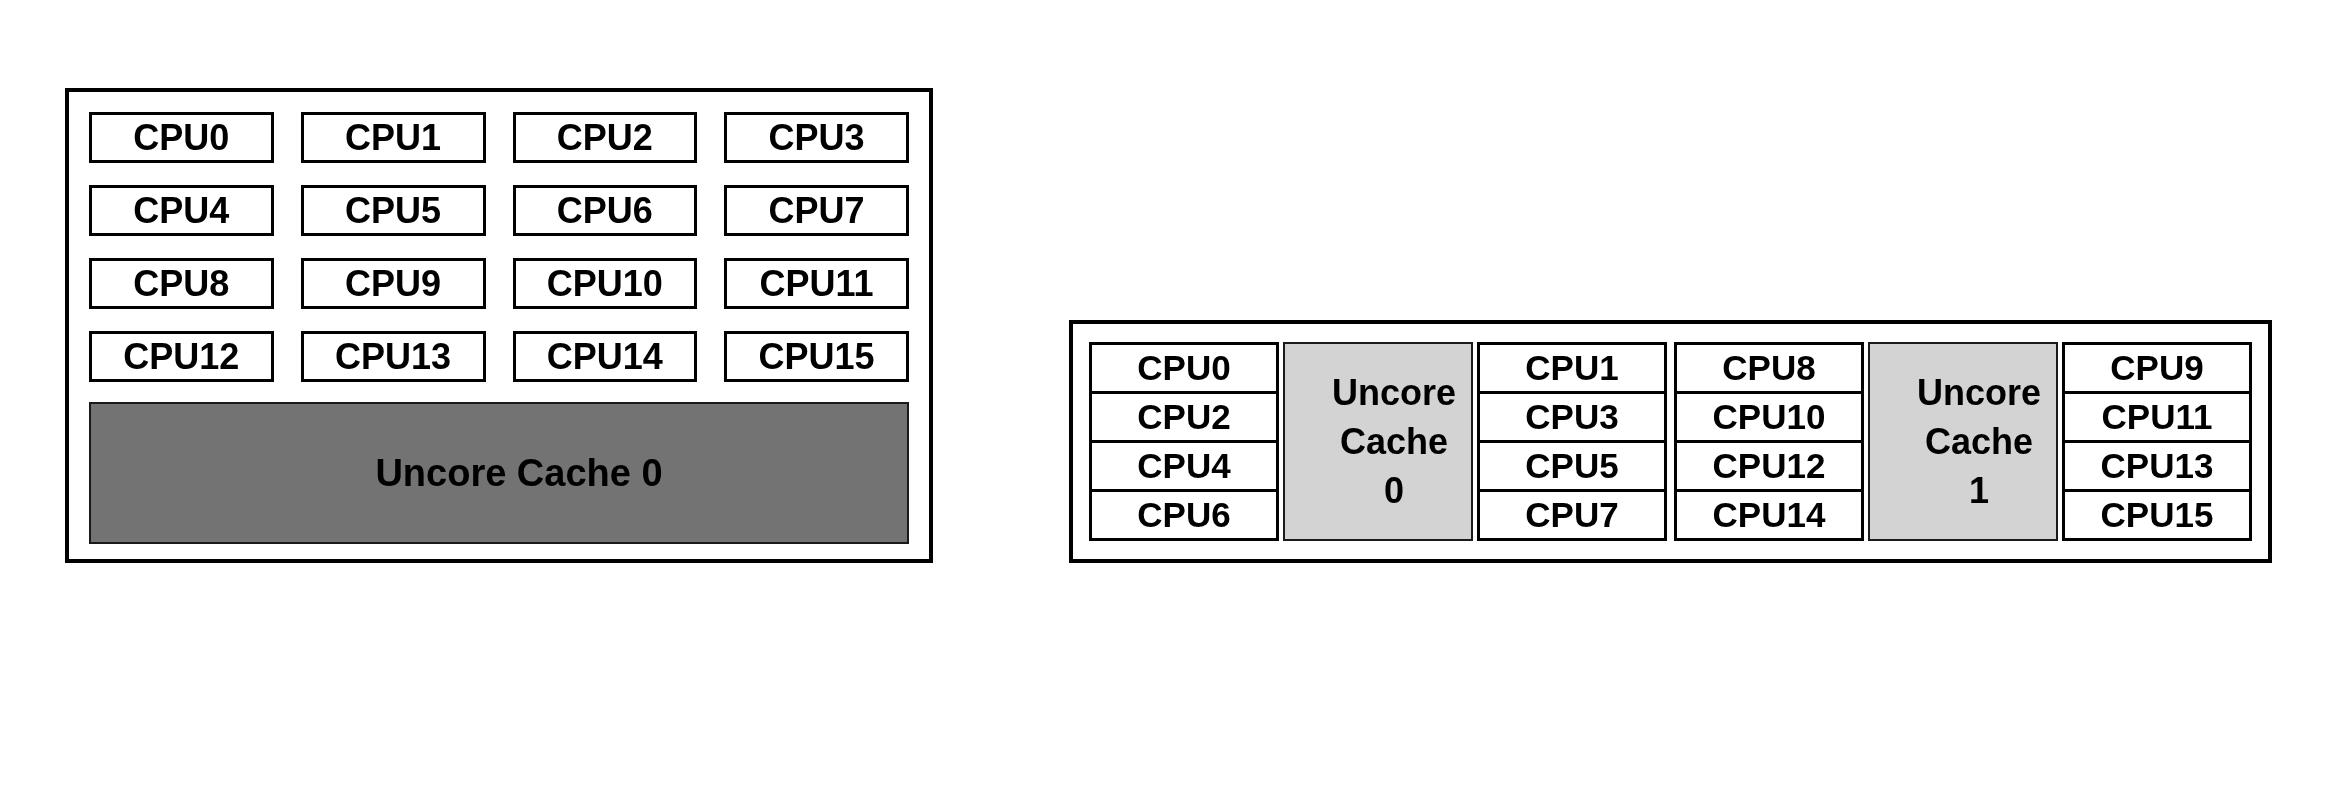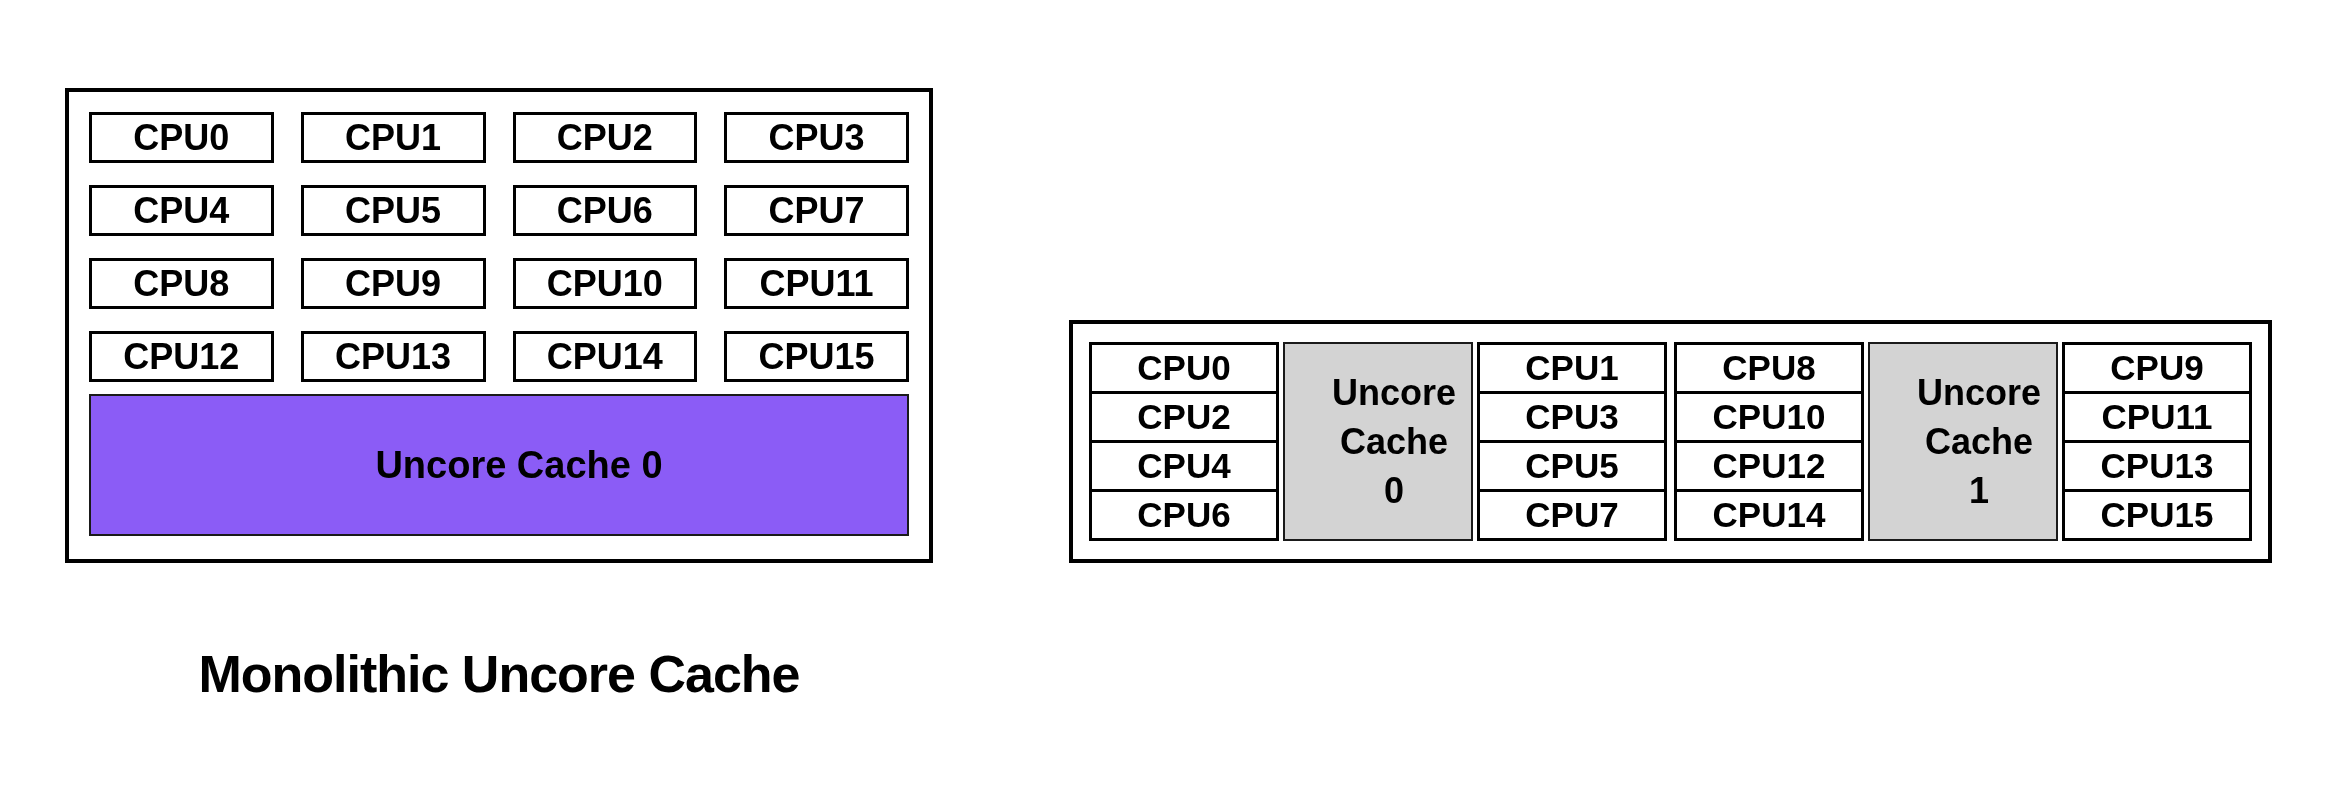--- a/index.html
+++ b/index.html
@@ -40,23 +40,23 @@
     box-sizing: border-box;
     background: #ffffff;
     display: flex;
     align-items: center;
     justify-content: center;
     font-weight: bold;
     font-size: 36px;
     color: #000000;
   }
   .mono-cache {
-    margin-top: 12px;
+    margin-top: 20px;
     height: 142px;
-    background: #8b5cf6;
+    background: #737373;
     border: 2px solid #1a1a1a;
     box-sizing: border-box;
     display: flex;
     align-items: center;
     justify-content: center;
     font-weight: bold;
     font-size: 38px;
     color: #000000;
     padding-left: 40px;
   }
@@ -195,15 +195,14 @@
       <div class="cpu-col">
         <div class="cpu-cell">CPU9</div>
         <div class="cpu-cell">CPU11</div>
         <div class="cpu-cell">CPU13</div>
         <div class="cpu-cell">CPU15</div>
       </div>
     </div>
 
   </div>
 
-  <div class="caption caption-mono">Monolithic Uncore Cache</div>
 
 </div>
 
 </body></html>

